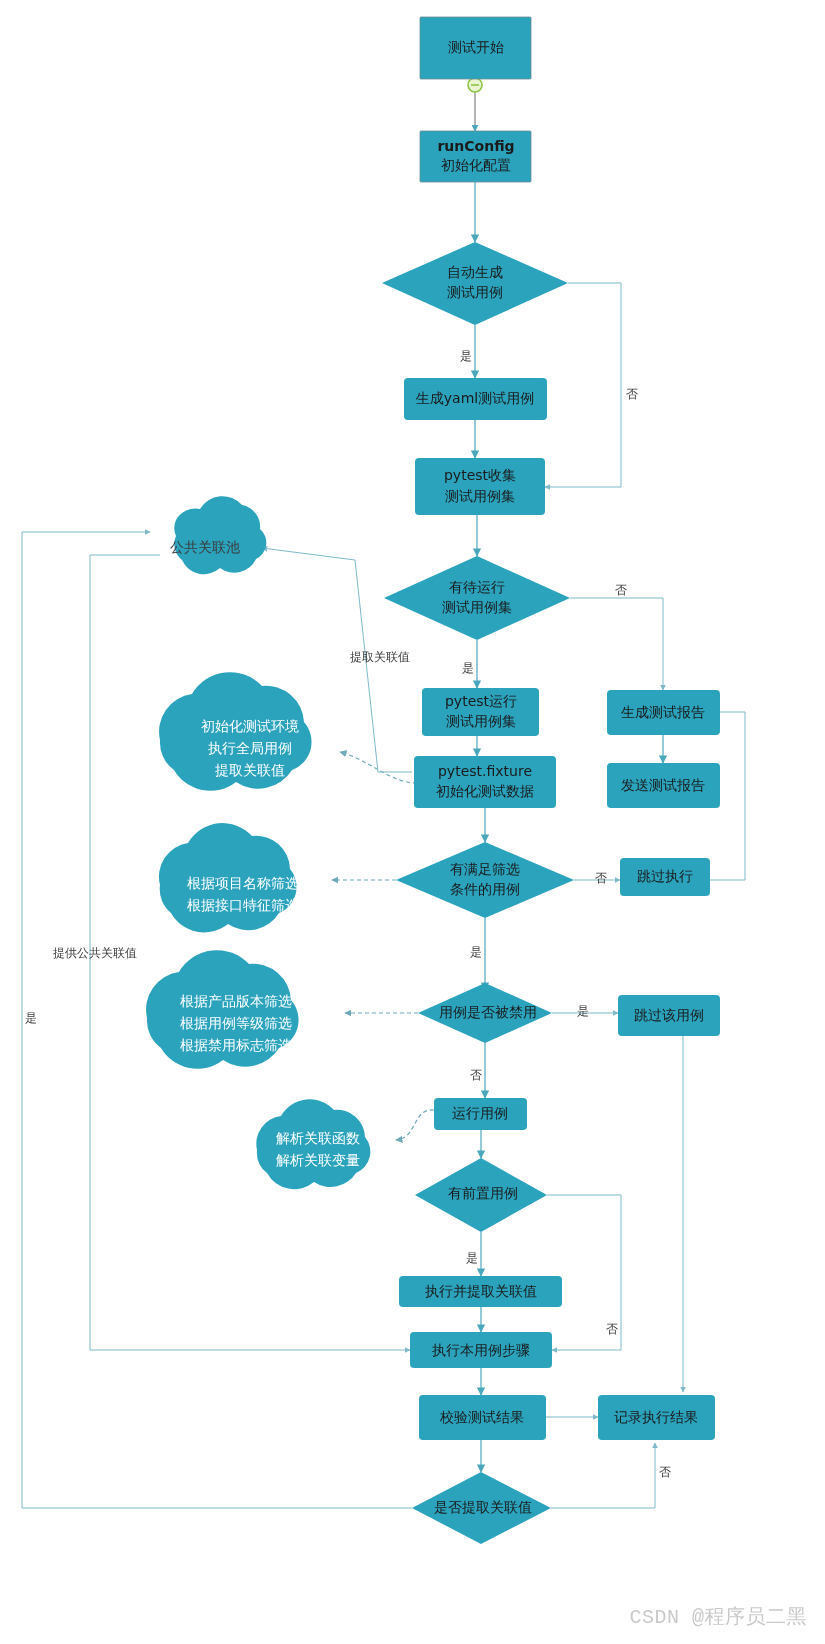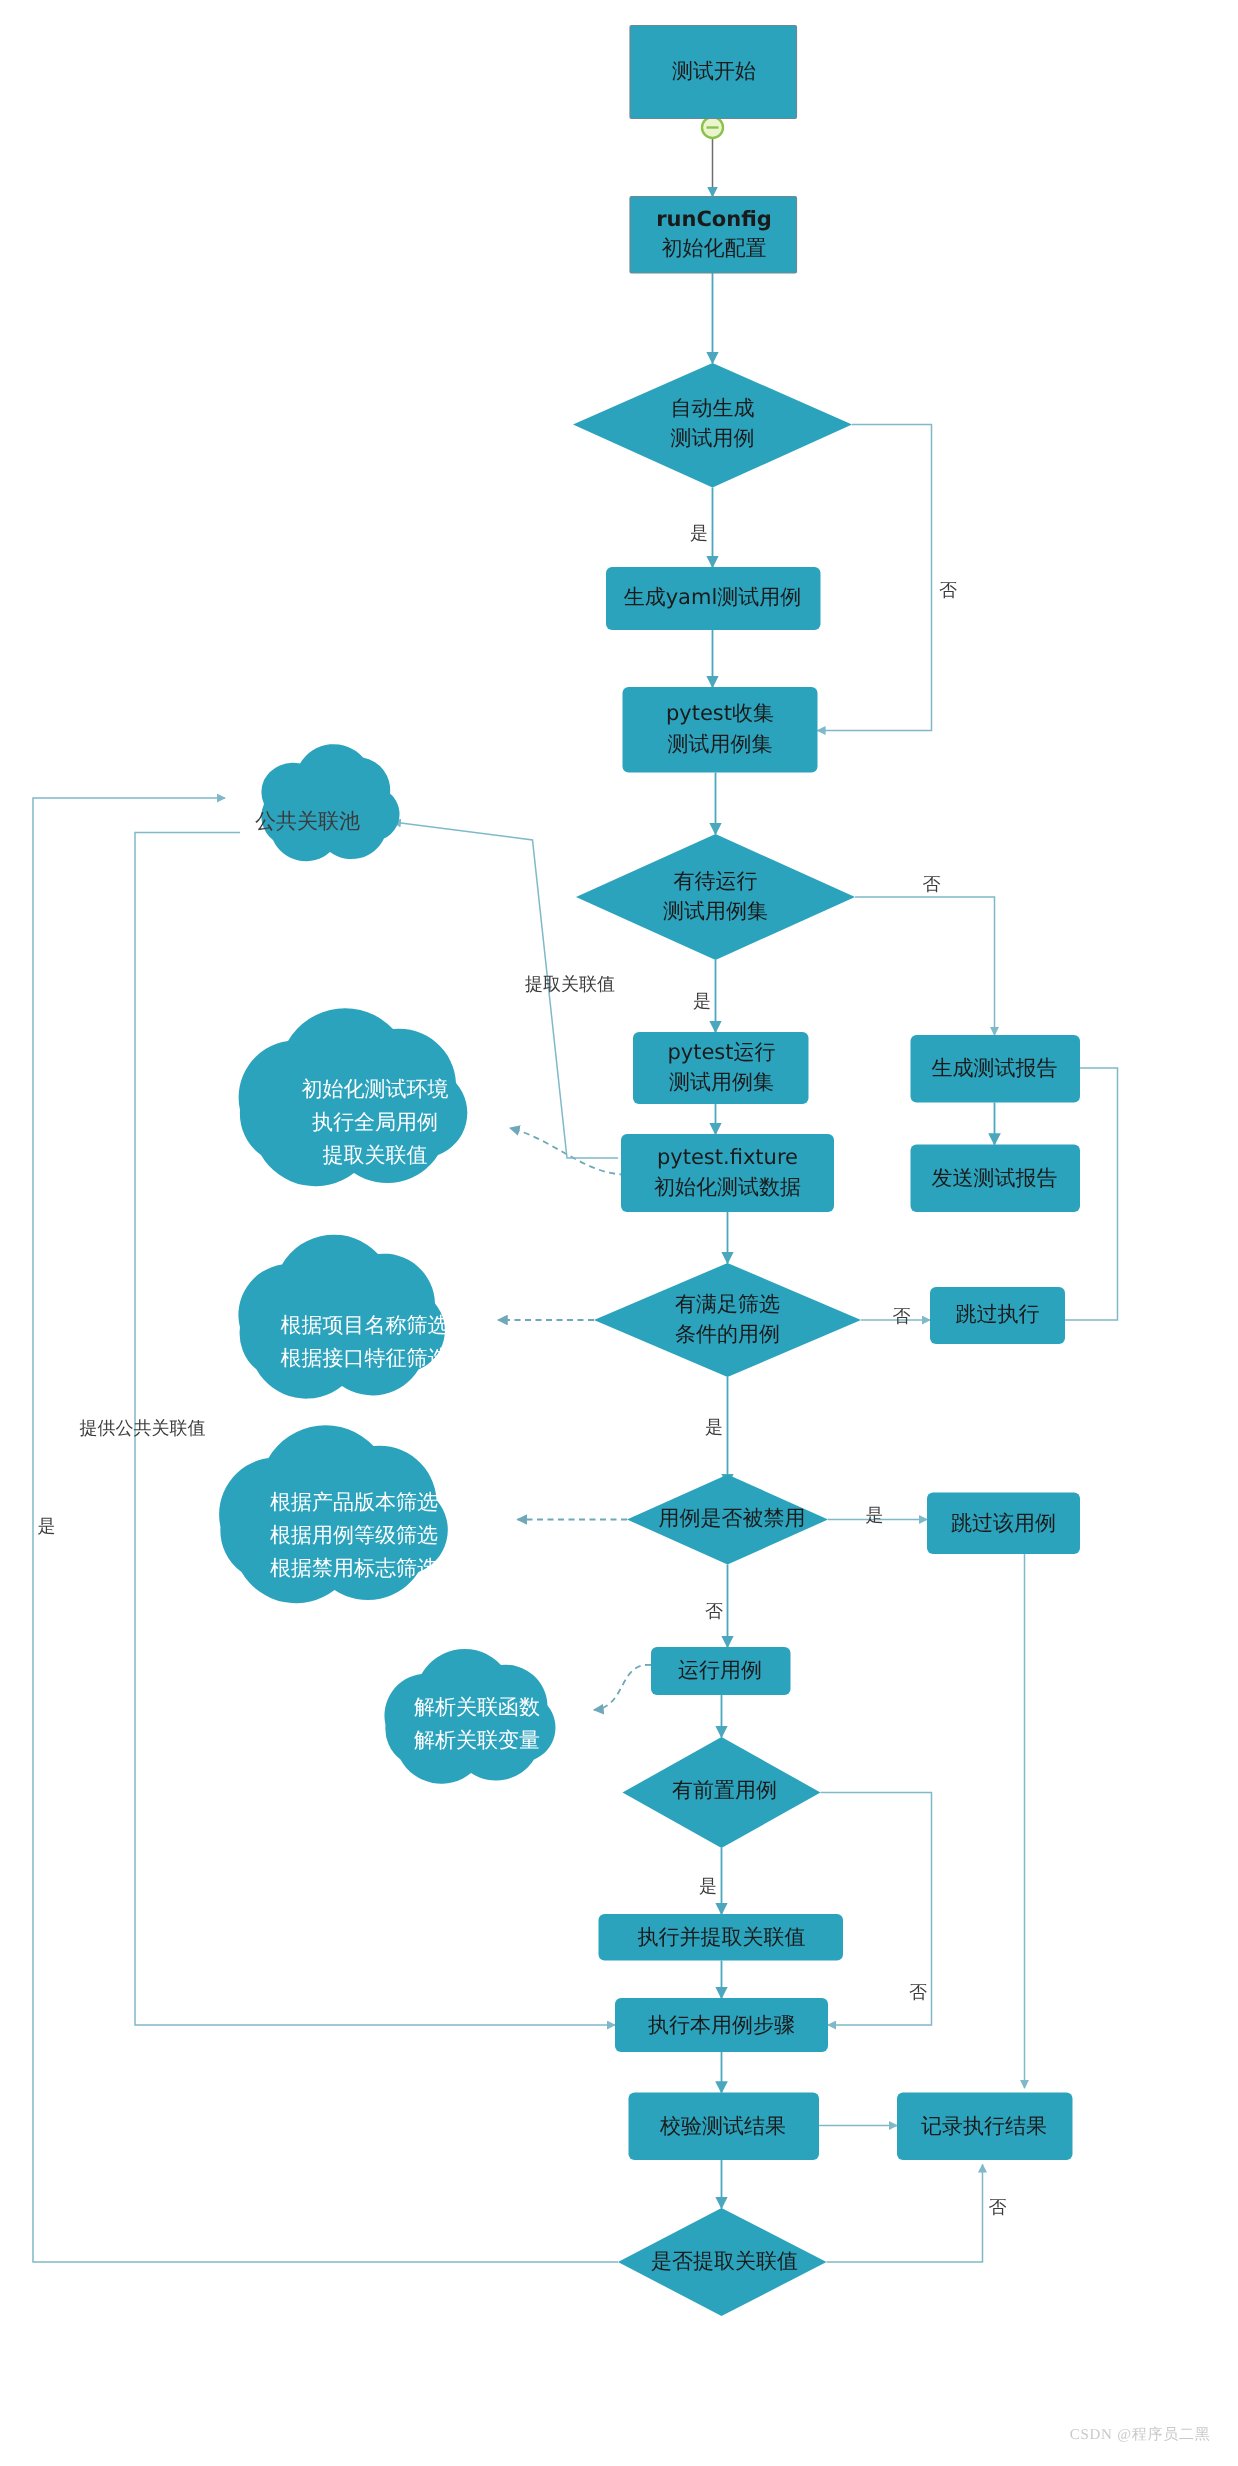--- a/index.html
+++ b/index.html
@@ -74,22 +74,22 @@
   }
   .edge.dashed {
     stroke-dasharray: 4 3;
     stroke: #6fa8b8;
   }
   .watermark {
     position: absolute;
     right: 18px;
     bottom: 14px;
     color: #c9c9c9;
-    font-size: 10px;
-    font-family: Liberation Serif, serif;
+    font-size: 20px;
+    font-family: Liberation Mono, monospace;
     letter-spacing: 0.5px;
     user-select: none;
   }
 </style>
 </head>
 <body>
 
 <div id="canvas">
 
   <svg id="flow" viewBox="0 0 825 1644">

